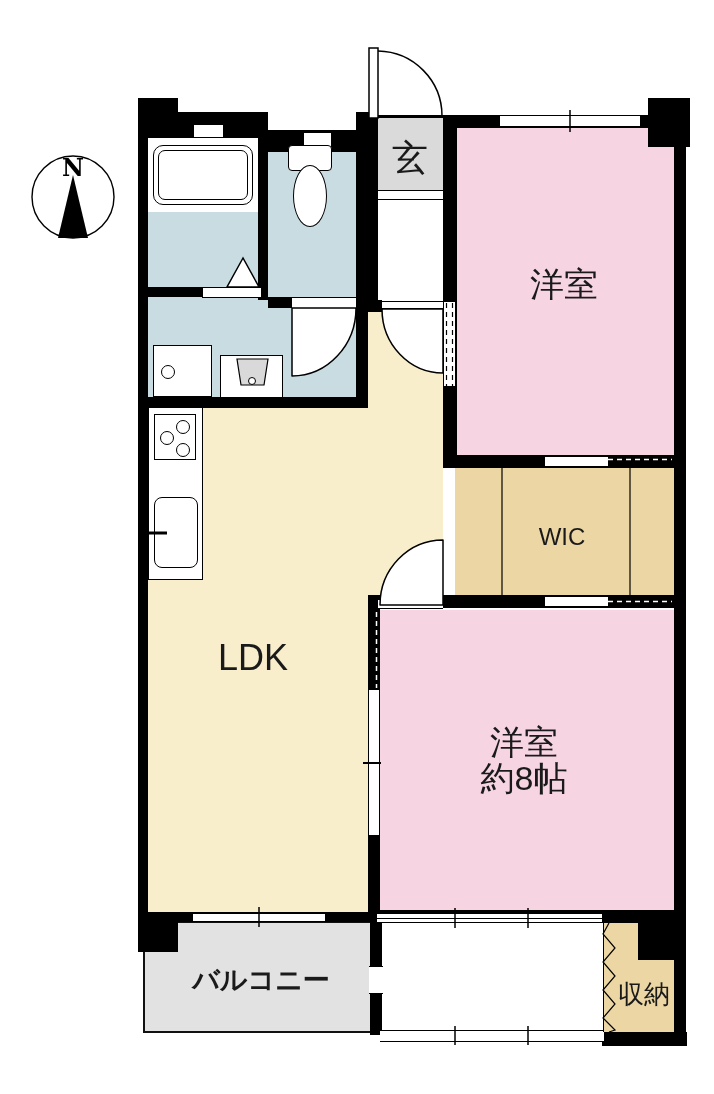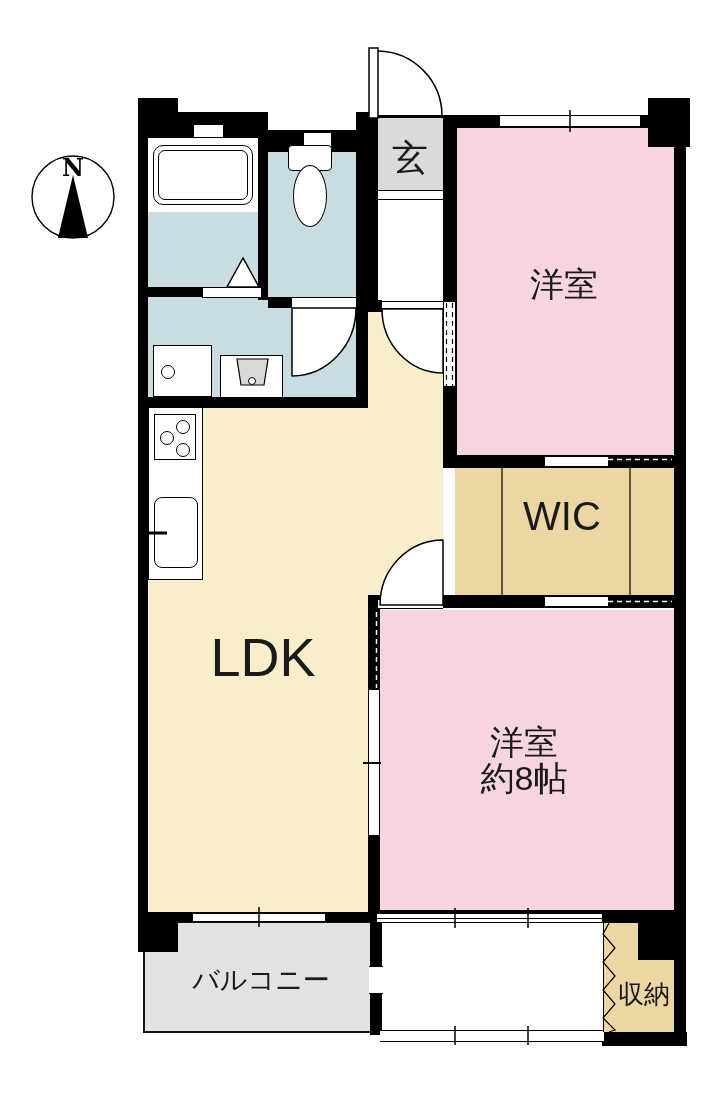--- a/index.html
+++ b/index.html
@@ -139,22 +139,22 @@
       <circle cx="73" cy="197" r="41" fill="#fff" stroke="#000" stroke-width="1.4"></circle>
       <polygon points="73,175 58,238 88,238" fill="#000"></polygon>
       <text x="73" y="176" text-anchor="middle" font-family="'DejaVu Serif','Liberation Serif',serif" font-size="24" font-weight="bold" fill="#000">N</text>
     </g>
   </svg>
 
   <div class="lbl" style="left:410px;top:158px;font-size:36px;">玄</div>
   <div class="lbl" style="left:564px;top:284px;font-size:34px;">
     <div>洋室</div>
   </div>
-  <div class="lbl" style="left:562px;top:516px;font-size:40px;text-align:right;">WIC</div>
-  <div class="lbl" style="left:263px;top:658px;font-size:54px;">LDK</div>
+  <div class="lbl" style="left:562px;top:537px;font-size:24px;text-align:right;">WIC</div>
+  <div class="lbl" style="left:253px;top:658px;font-size:36px;">LDK</div>
   <div class="lbl" style="left:524px;top:760px;font-size:34px;">
     <div>洋室</div>
     <div>約8帖</div>
   </div>
-  <div class="lbl" style="left:261px;top:980px;font-size:27px;">バルコニー</div>
+  <div class="lbl" style="left:261px;top:980px;font-size:27px;font-weight:bold;">バルコニー</div>
   <div class="lbl" style="left:644px;top:995px;font-size:26px;">収納</div>
 
 </div>
 
 </body></html>

